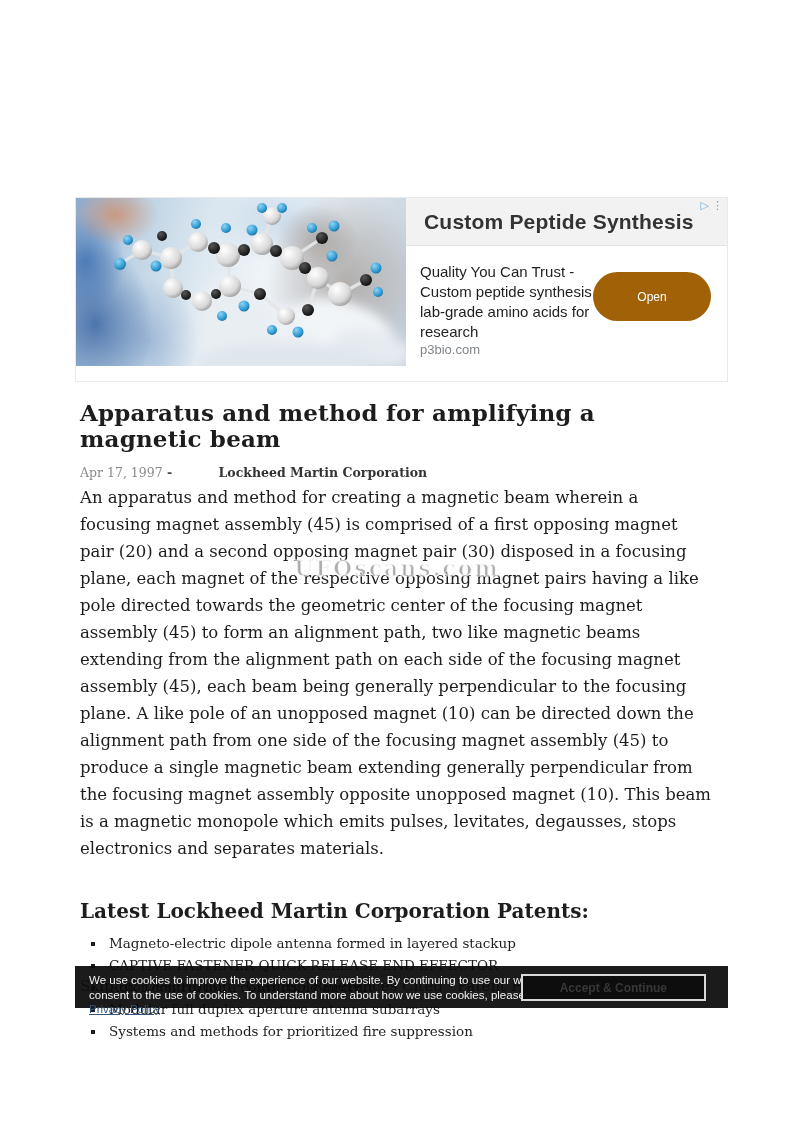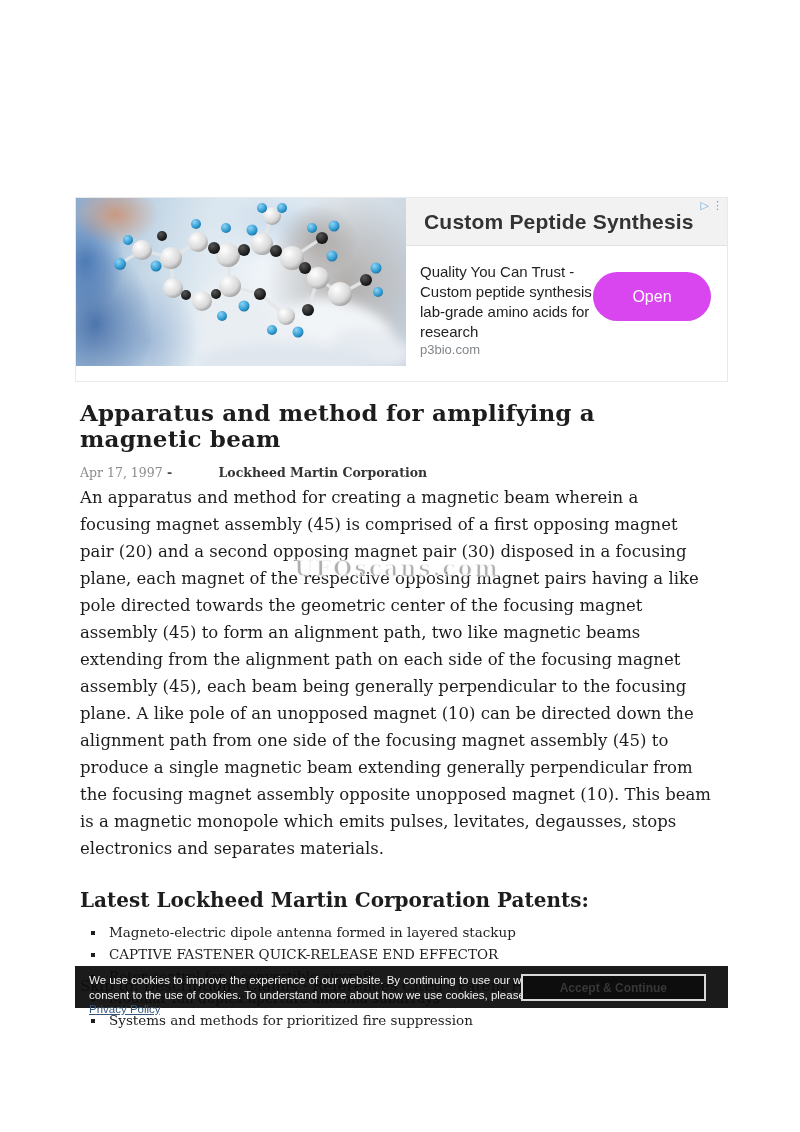--- a/index.html
+++ b/index.html
@@ -42,22 +42,22 @@
   .ad-desc {
     width:192px; font-family:"Liberation Sans","DejaVu Sans",sans-serif;
     font-size:15px; line-height:20px; color:#1f1f1f;
   }
   .ad-url {
     position:absolute; left:14px; bottom:24px;
     font-family:"Liberation Sans","DejaVu Sans",sans-serif; font-size:13px; color:#80868b;
   }
   .ad-cta {
     position:absolute; right:16px; top:26px; width:118px; height:49px;
-    background:#d946ef; border-radius:25px; border:none; cursor:pointer;
-    color:#ffffff; font-family:"Liberation Sans","DejaVu Sans",sans-serif; font-size:16px;
+    background:#a16207; border-radius:25px; border:none; cursor:pointer;
+    color:#ffffff; font-family:"Liberation Sans","DejaVu Sans",sans-serif; font-size:12px;
     display:flex; align-items:center; justify-content:center;
   }
 
   
   .article { position:absolute; left:80px; top:400px; width:634px; }
   .article-title {
     font-size:23px; font-weight:bold; color:#1d1d1d; letter-spacing:0.2px; line-height:1.15;
   }
   .article-meta { margin-top:12px; font-size:12.5px; }
   .meta-date { color:#8c8c8c; }
@@ -65,21 +65,21 @@
   .meta-assignee { color:#333333; font-weight:bold;margin-left:42px; }
   .article-abstract {
     margin-top:4px; font-size:16.5px; line-height:27px; color:#1c1c1c; text-align:left;
   }
   .watermark {
     position:absolute; left:0; top:155px; width:634px; text-align:center;
     font-size:22px; font-weight:bold; letter-spacing:2px; color:#8f8f8f;
     -webkit-text-stroke:1.5px rgba(255,255,255,0.85);
     opacity:0.72; pointer-events:none; z-index:3;
   }
-  .patents-heading { margin-top:26px; font-size:20px; font-weight:bold; color:#1d1d1d; }
+  .patents-heading { margin-top:37px; font-size:20px; font-weight:bold; color:#1d1d1d; }
   .patents-list { margin-top:14px; list-style:square outside; padding-left:26px; }
   .patents-list li {
     font-size:13.5px; color:#1e1e1e; margin-bottom:9px; padding-left:3px; line-height:13px;
   }
 
   .skip-links {
     position:absolute; left:80px; top:977px; width:634px;
     font-size:15px; color:#1c1c1c; z-index:1;
   }
 

